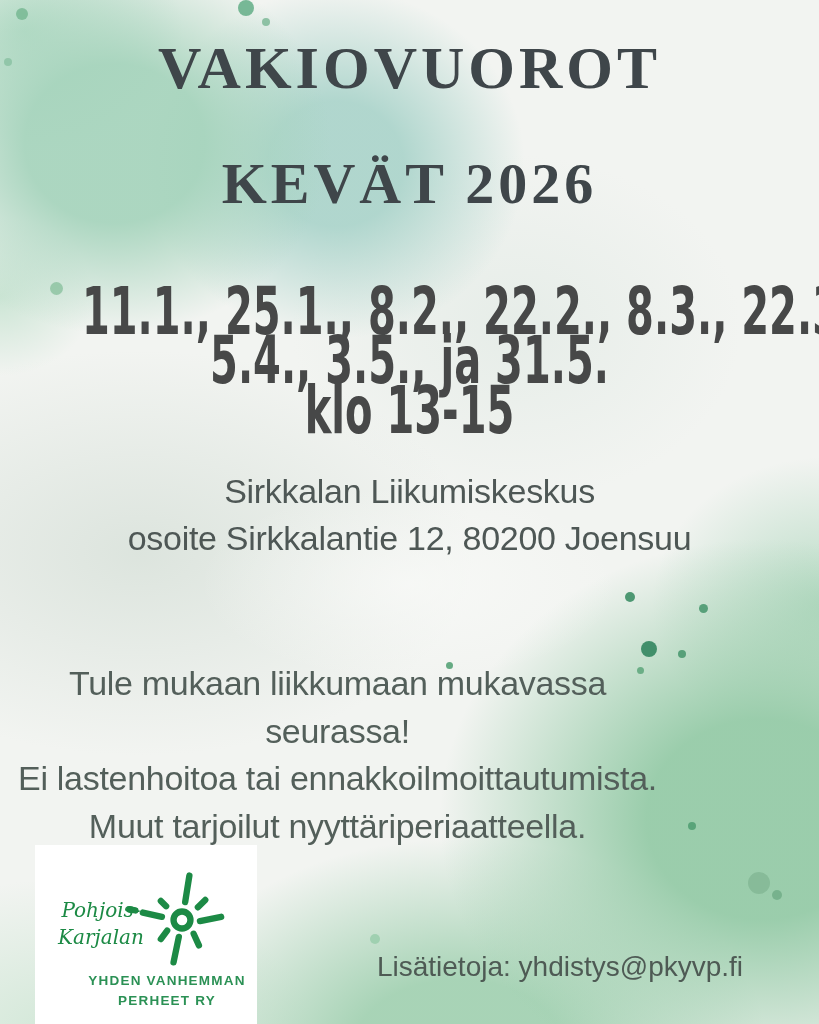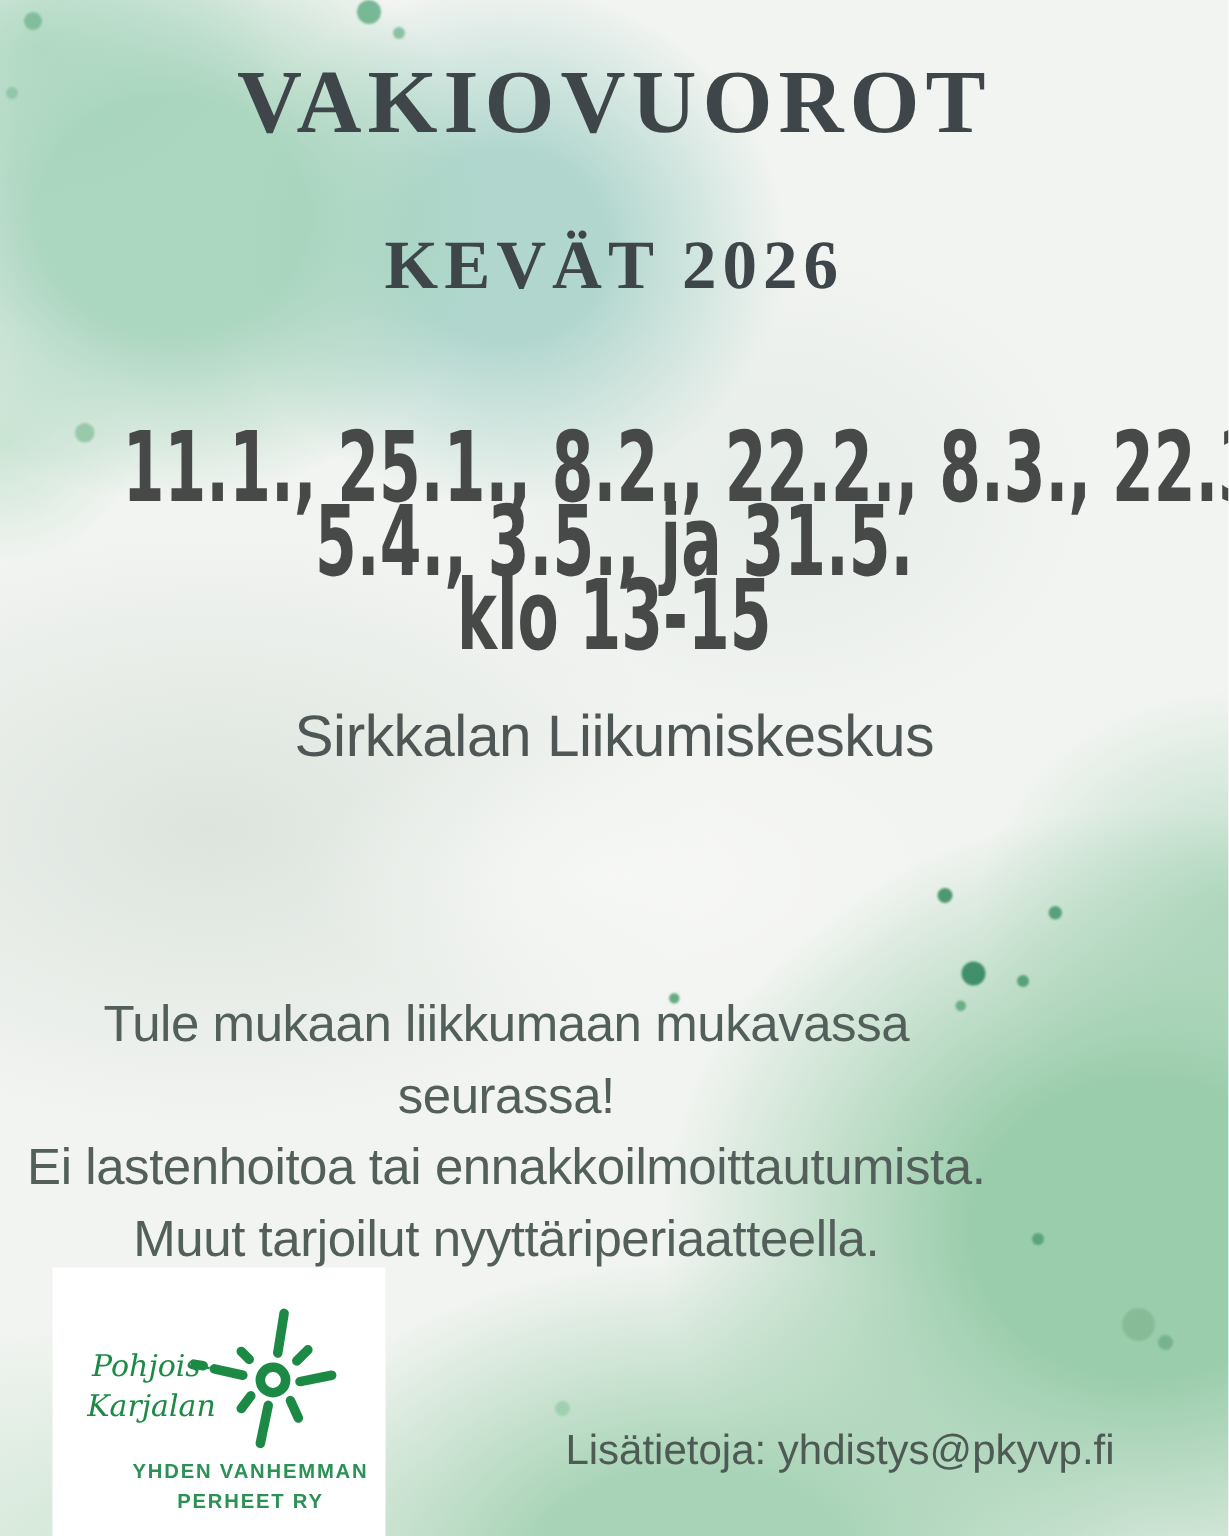--- a/index.html
+++ b/index.html
@@ -19,30 +19,30 @@
       radial-gradient(ellipse 250px 210px at 101% 59%, rgba(172,214,188,.85), transparent 70%),
       radial-gradient(ellipse 330px 210px at 8% 101%, rgba(198,227,206,.75), transparent 74%),
       #f2f4f1;
   }
   .title,.subtitle{
     position:absolute;left:0;width:819px;text-align:center;
     font-family:"Liberation Serif","DejaVu Serif",serif;font-weight:bold;
     color:#3f464a;letter-spacing:4px;margin:0;
   }
   .title{top:34px;font-size:60px;}
-  .subtitle{top:150px;font-size:46px;}
+  .subtitle{top:150px;font-size:58px;}
   .dates{
     position:absolute;top:287px;left:0;width:819px;text-align:center;
     transform:scale(0.8,1.3);transform-origin:50% 0;
     font-family:"DejaVu Sans",sans-serif;font-weight:bold;
     font-size:50px;line-height:38px;color:#474848;white-space:nowrap;
   }
   .venue{
     position:absolute;top:468px;left:0;width:819px;text-align:center;
-    font-size:39px;line-height:47px;color:#4e5755;letter-spacing:-0.3px;
+    font-size:34px;line-height:47px;color:#4e5755;letter-spacing:-0.3px;
   }
   .bodytext{
     position:absolute;top:660px;left:0;width:675px;text-align:center;
     font-size:34px;line-height:47.5px;color:#535f5a;letter-spacing:-0.3px;
   }
   .contact{
     position:absolute;top:948px;left:320px;width:480px;text-align:center;
     font-size:28px;line-height:38px;color:#4e5a54;
   }
   .logo-box{
@@ -87,20 +87,21 @@
   <div class="subtitle">KEVÄT 2026</div>
 
   <div class="dates">
     <div>11.1., 25.1., 8.2., 22.2., 8.3., 22.3.,</div>
     <div>5.4., 3.5., ja 31.5.</div>
     <div>klo 13-15</div>
   </div>
 
   <div class="venue">
     <div>Sirkkalan Liikumiskeskus</div>
+    <div>osoite Sirkkalantie 12, 80200 Joensuu</div>
   </div>
 
   <div class="bodytext">
     <div>Tule mukaan liikkumaan mukavassa seurassa!</div>
     <div>Ei lastenhoitoa tai ennakkoilmoittautumista.</div>
     <div>Muut tarjoilut nyyttäriperiaatteella.</div>
   </div>
 
   <div class="logo-box">
     <div class="logo-script">

